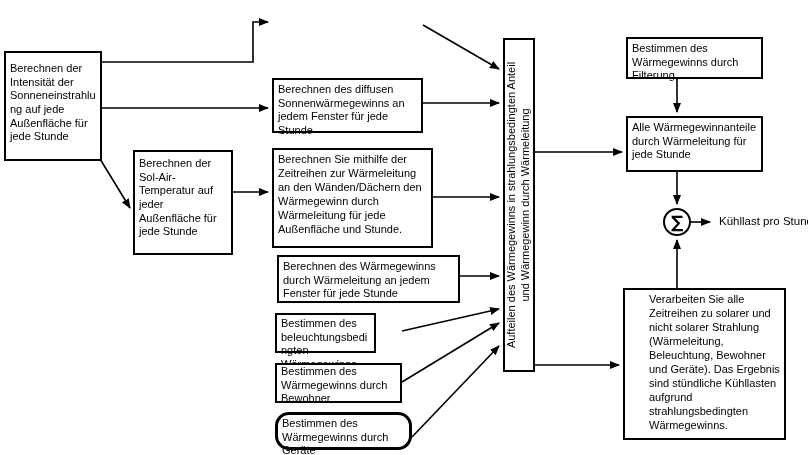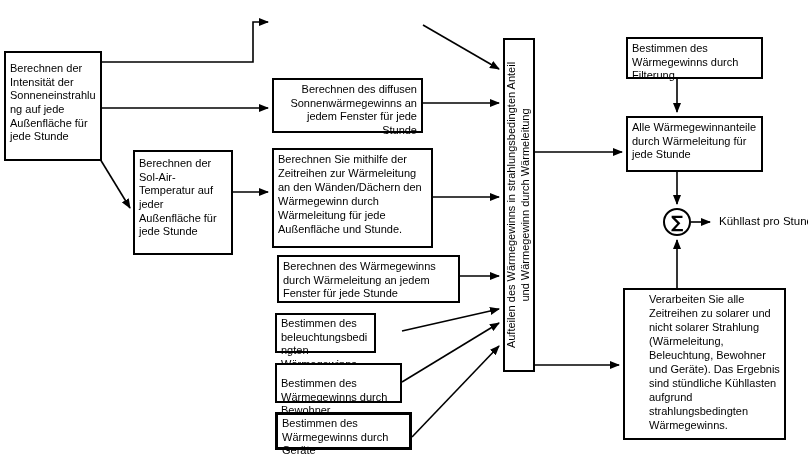--- a/index.html
+++ b/index.html
@@ -9,26 +9,26 @@
     overflow:hidden;
   }
   .node{
     position:absolute;border:2px solid #000;background:#fff;
     font-size:11px;line-height:1.24;padding:3px 4px;box-sizing:border-box;
     overflow-wrap:break-word;
   }
   #n-intensitaet{left:4px;top:51px;width:98px;height:110px;padding-top:9px;}
   #n-solair{left:133px;top:150px;width:100px;height:105px;padding-top:5px;}
   #n-uebertragen{left:272px;top:7px;width:151px;height:55px;}
-  #n-diffus{left:272px;top:78px;width:151px;height:55px;text-align:right;}
+  #n-diffus{left:272px;top:78px;width:151px;height:55px;}
   #n-zeitreihen{left:272px;top:148px;width:161px;height:100px;line-height:1.27;}
   #n-fensterleitung{left:277px;top:255px;width:183px;height:48px;}
   #n-beleuchtung{left:275px;top:313px;width:101px;height:40px;padding:2px 4px;}
-  #n-bewohner{left:275px;top:363px;width:127px;height:40px;padding:12px 4px;}
-  #n-geraete{left:275px;top:412px;width:137px;height:38px;padding:2px 4px;border-width:3px;}
+  #n-bewohner{left:275px;top:363px;width:127px;height:40px;padding:0 4px;}
+  #n-geraete{left:275px;top:412px;width:137px;height:38px;padding:2px 4px;border-width:3px;border-radius:14px;}
   #n-filterung{left:626px;top:37px;width:137px;height:42px;}
   #n-anteile{left:626px;top:116px;width:137px;height:56px;}
   #n-verarbeiten{left:623px;top:288px;width:163px;height:152px;line-height:1.27;padding-left:24px;}
   #n-aufteilen{left:503px;top:38px;width:32px;height:334px;padding:0;}
   #n-aufteilen .rot{
     position:absolute;left:50%;top:50%;width:330px;height:30px;
     transform:translate(-50%,-50%) rotate(-90deg);
     text-align:center;font-size:11px;line-height:1.3;
   }
   #sum-node{

